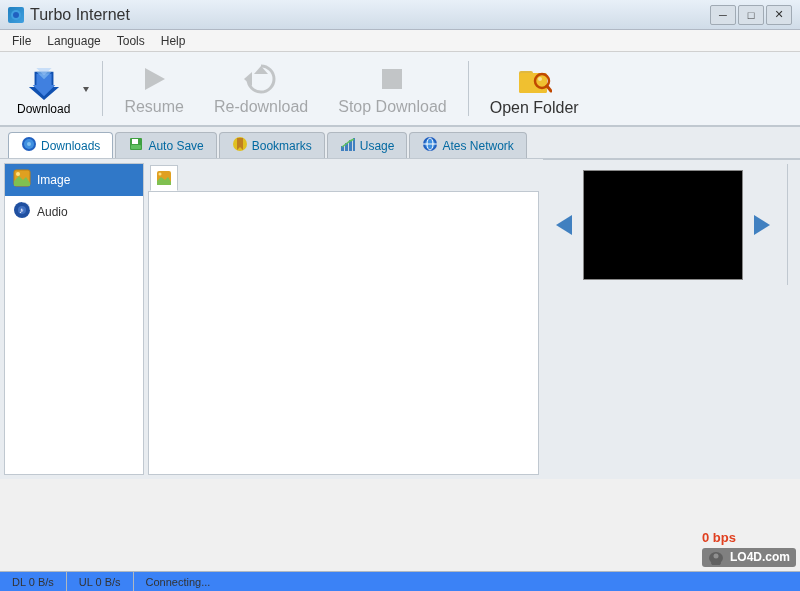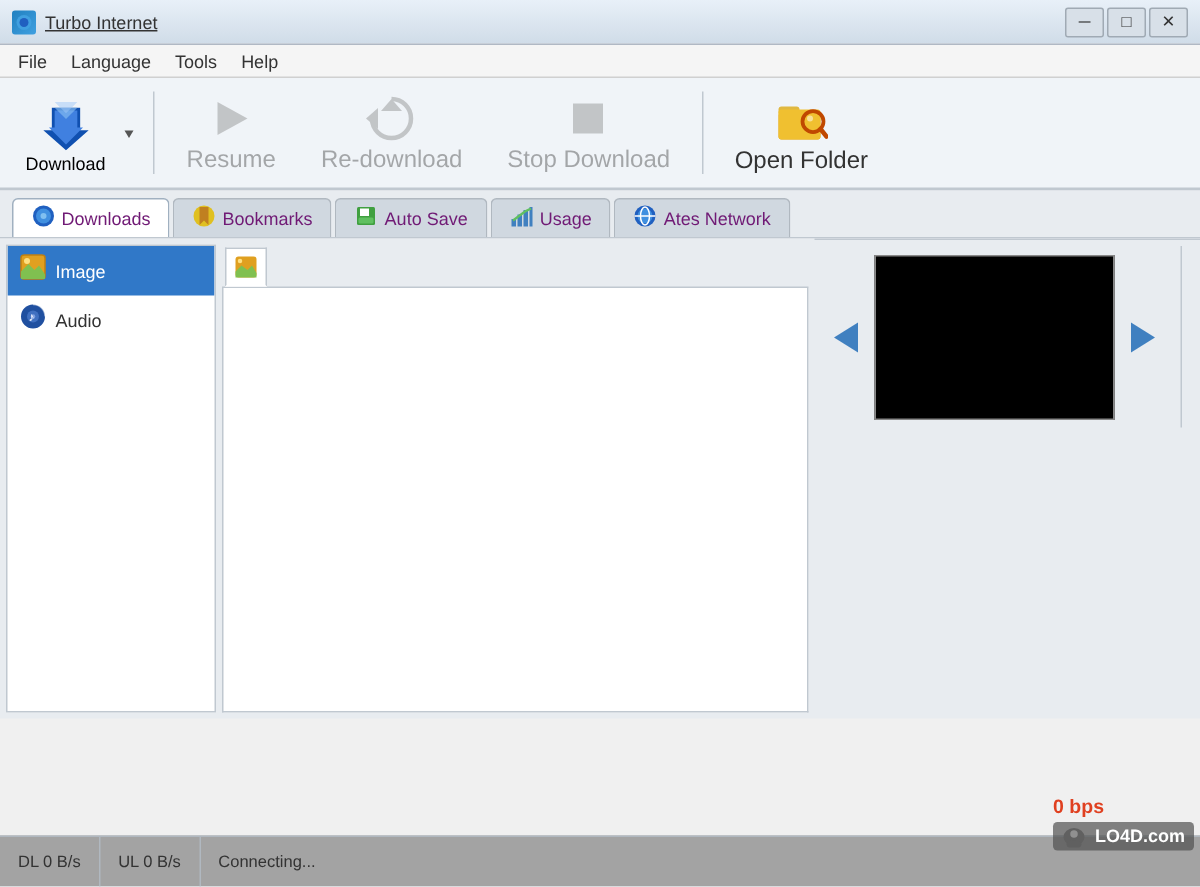--- a/index.html
+++ b/index.html
@@ -25,23 +25,22 @@
     .title-bar-icon {
       width: 16px; height: 16px;
       margin-right: 6px;
       background: linear-gradient(135deg, #2080c0, #40a0e0);
       border-radius: 2px;
       display: flex; align-items: center; justify-content: center;
       font-size: 10px; color: white;
     }
     .title-bar-text {
       flex: 1;
-      font-size: 12px;
+      font-size: 16px;
       color: #333;
-      text-decoration: underline;
     }
     .title-bar-buttons {
       display: flex;
       gap: 2px;
     }
     .title-btn {
       width: 26px; height: 20px;
       background: #d8e0e8;
       border: 1px solid #a0aab4;
       border-radius: 2px;
@@ -150,21 +149,21 @@
       display: flex;
       align-items: center;
       gap: 4px;
       padding: 4px 12px;
       background: #d0d8e0;
       border: 1px solid #b0b8c0;
       border-bottom: none;
       border-radius: 4px 4px 0 0;
       cursor: pointer;
       font-size: 12px;
-      color: #701a75;
+      color: #0369a1;
       height: 26px;
       margin-right: 2px;
     }
     .tab.active {
       background: #ffffff;
       border-color: #a0b0c0;
       z-index: 1;
     }
     .tab-icon { font-size: 14px; }
 
@@ -265,22 +264,22 @@
       background: #c0c8d0;
       margin: 0 4px;
     }
     .preview-right {
       flex: 1;
       background: #e8ecf0;
     }
 
     
     .status-bar {
-      height: 34px;
-      background: #a3a3a3;
+      height: 20px;
+      background: #3b82f6;
       border-top: 1px solid #b0b8c0;
       display: flex;
       align-items: center;
       text-align: right;
     }
     .status-item {
       padding: 0 12px;
       font-size: 11px;
       color: #333;
       border-right: 1px solid #b0b8c0;
@@ -425,36 +424,36 @@
           <circle cx="8" cy="8" r="5" fill="#4090e0"></circle>
           <circle cx="8" cy="8" r="2" fill="#80c0f0"></circle>
         </svg>
       </span>
       <span>Downloads</span>
     </div>
 
     <div class="tab">
       <span class="tab-icon">
         <svg width="16" height="16" viewBox="0 0 16 16">
-          <circle cx="8" cy="8" r="7" fill="#e0c020"></circle>
-          <path d="M5,2 L11,2 L11,14 L8,11 L5,14 Z" fill="#c08020"></path>
+          <rect x="2" y="2" width="12" height="12" rx="1" fill="#40a040"></rect>
+          <rect x="4" y="3" width="6" height="5" fill="white"></rect>
+          <rect x="3" y="9" width="10" height="4" rx="1" fill="#60c060"></rect>
         </svg>
       </span>
-      <span>Bookmarks</span>
+      <span>Auto Save</span>
     </div>
 
     <div class="tab">
       <span class="tab-icon">
         <svg width="16" height="16" viewBox="0 0 16 16">
-          <rect x="2" y="2" width="12" height="12" rx="1" fill="#40a040"></rect>
-          <rect x="4" y="3" width="6" height="5" fill="white"></rect>
-          <rect x="3" y="9" width="10" height="4" rx="1" fill="#60c060"></rect>
+          <circle cx="8" cy="8" r="7" fill="#e0c020"></circle>
+          <path d="M5,2 L11,2 L11,14 L8,11 L5,14 Z" fill="#c08020"></path>
         </svg>
       </span>
-      <span>Auto Save</span>
+      <span>Bookmarks</span>
     </div>
 
     <div class="tab">
       <span class="tab-icon">
         <svg width="16" height="16" viewBox="0 0 16 16">
           <rect x="1" y="10" width="3" height="5" fill="#4080c0"></rect>
           <rect x="5" y="7" width="3" height="8" fill="#4080c0"></rect>
           <rect x="9" y="4" width="3" height="11" fill="#4080c0"></rect>
           <rect x="13" y="2" width="2" height="13" fill="#4080c0"></rect>
           <polyline points="2,11 6,8 10,5 14,3" fill="none" stroke="#60c060" stroke-width="1.5"></polyline>

